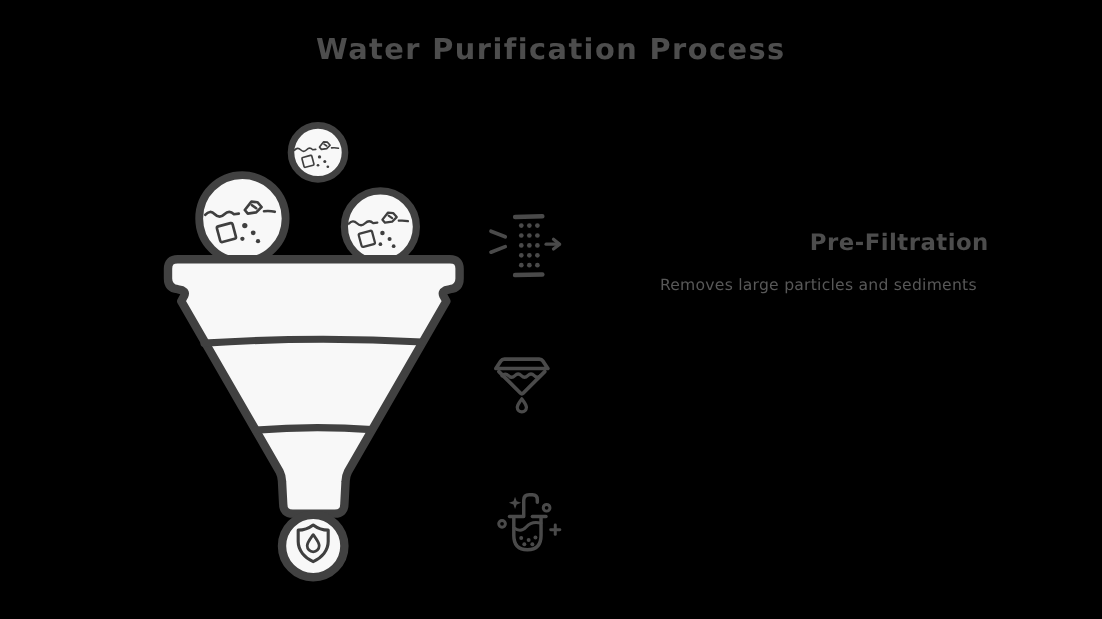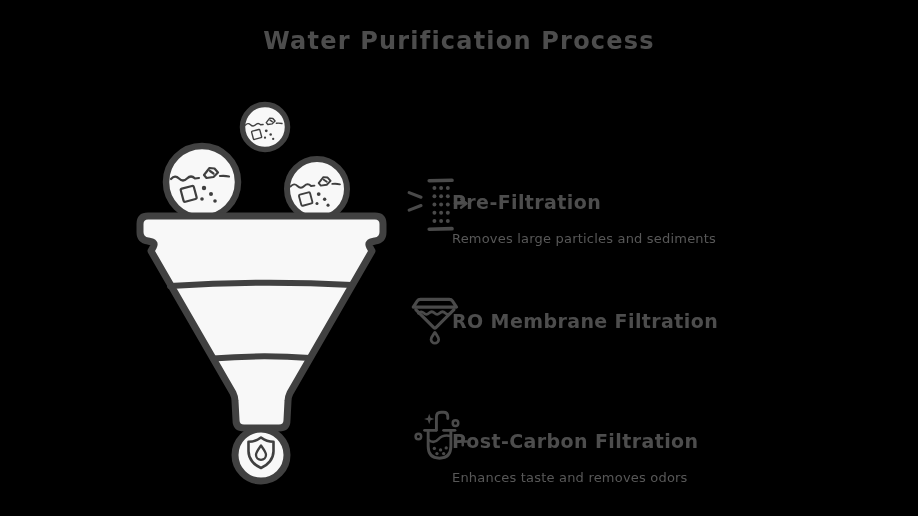--- a/index.html
+++ b/index.html
@@ -14,21 +14,21 @@
     position:absolute;top:27px;left:0;width:918px;
     margin:0;text-align:center;
     font-size:24px;font-weight:800;letter-spacing:1.2px;
     color:#4d4d4d;
   }
   .funnel-wrap{position:absolute;left:125px;top:90px;width:300px;height:430px;}
   .stage-icon{position:absolute;width:66px;height:66px;}
   .icon-pre{left:404px;top:172px;}
   .icon-ro{left:406px;top:288px;}
   .icon-carbon{left:406px;top:402px;}
-  .stage-text{position:absolute;left:452px;width:340px;}
+  .stage-text{position:absolute;left:484px;width:340px;text-align:right;}
   .text-pre{top:192px;}
   .text-ro{top:311px;}
   .text-carbon{top:431px;}
   .stage-title{
     margin:0;font-size:19px;font-weight:800;letter-spacing:.4px;
     color:#4d4d4d;line-height:1.15;
   }
   .stage-desc{
     margin:15px 0 0 0;font-size:13px;font-weight:400;letter-spacing:.2px;
     color:#585858;line-height:1.55;max-width:330px;
@@ -124,21 +124,20 @@
 
   <svg class="stage-icon icon-ro" viewBox="0 0 64 64">
     <g fill="none" stroke="#4a4a4a" stroke-width="3" stroke-linecap="round" stroke-linejoin="round">
       <path d="M7 18.5 L11 12.5 Q12 11 14 11 H42 Q44 11 45 12.5 L49 18.5 Z"></path>
       <path d="M9.5 21 L27 38.5 Q28 39.5 29 38.5 L46.5 21"></path>
       <path stroke-width="2.6" d="M12 24.5 q2.6 -2.8 5.2 -0.2 t5.2 0 t5.2 0 t5.2 0 t5.2 0 t5.2 0"></path>
       <path stroke-width="2.6" d="M28 43 c1.9 2.9 3.7 4.7 3.7 6.9 a3.7 3.7 0 0 1 -7.4 0 c0 -2.2 1.8 -4 3.7 -6.9 Z"></path>
     </g>
   </svg>
   <div class="stage-text text-ro">
-    <h2 class="stage-title">RO Membrane Filtration</h2>
   </div>
 
   <svg class="stage-icon icon-carbon" viewBox="0 0 64 64">
     <g fill="none" stroke="#4a4a4a" stroke-width="2.8" stroke-linecap="round" stroke-linejoin="round">
       <path d="M21.5 28.5 V43 Q21.5 54.5 32.5 54.5 Q43.5 54.5 43.5 43 V28.5"></path>
       <path d="M18 27.5 H29"></path>
       <path d="M36.5 27.5 H47.5"></path>
       <path d="M29.5 27.5 V14.5 Q29.5 10 34 10 H36.5 Q40.5 10 40.5 14 V16"></path>
       <path stroke-width="2.4" d="M21.5 36.5 q5.5 4.5 10 -0.5 q4.5 -5 12 -3"></path>
       <circle stroke-width="2.4" cx="48" cy="20.5" r="2.7"></circle>
@@ -148,18 +147,14 @@
     </g>
     <path fill="#4a4a4a" d="M22.5 11.5 L23.8 15.2 L27.5 16.5 L23.8 17.8 L22.5 21.5 L21.2 17.8 L17.5 16.5 L21.2 15.2 Z"></path>
     <g fill="#4a4a4a">
       <circle cx="27.5" cy="45" r="1.6"></circle>
         <circle cx="33.5" cy="46.5" r="1.6"></circle>
         <circle cx="39" cy="44.5" r="1.6"></circle>
       <circle cx="30" cy="50" r="1.6"></circle>
         <circle cx="36.5" cy="50" r="1.6"></circle>
     </g>
   </svg>
-  <div class="stage-text text-carbon">
-    <h2 class="stage-title">Post-Carbon Filtration</h2>
-    <p class="stage-desc">Enhances taste and removes odors</p>
-  </div>
 
 </div>
 
 </body></html>

